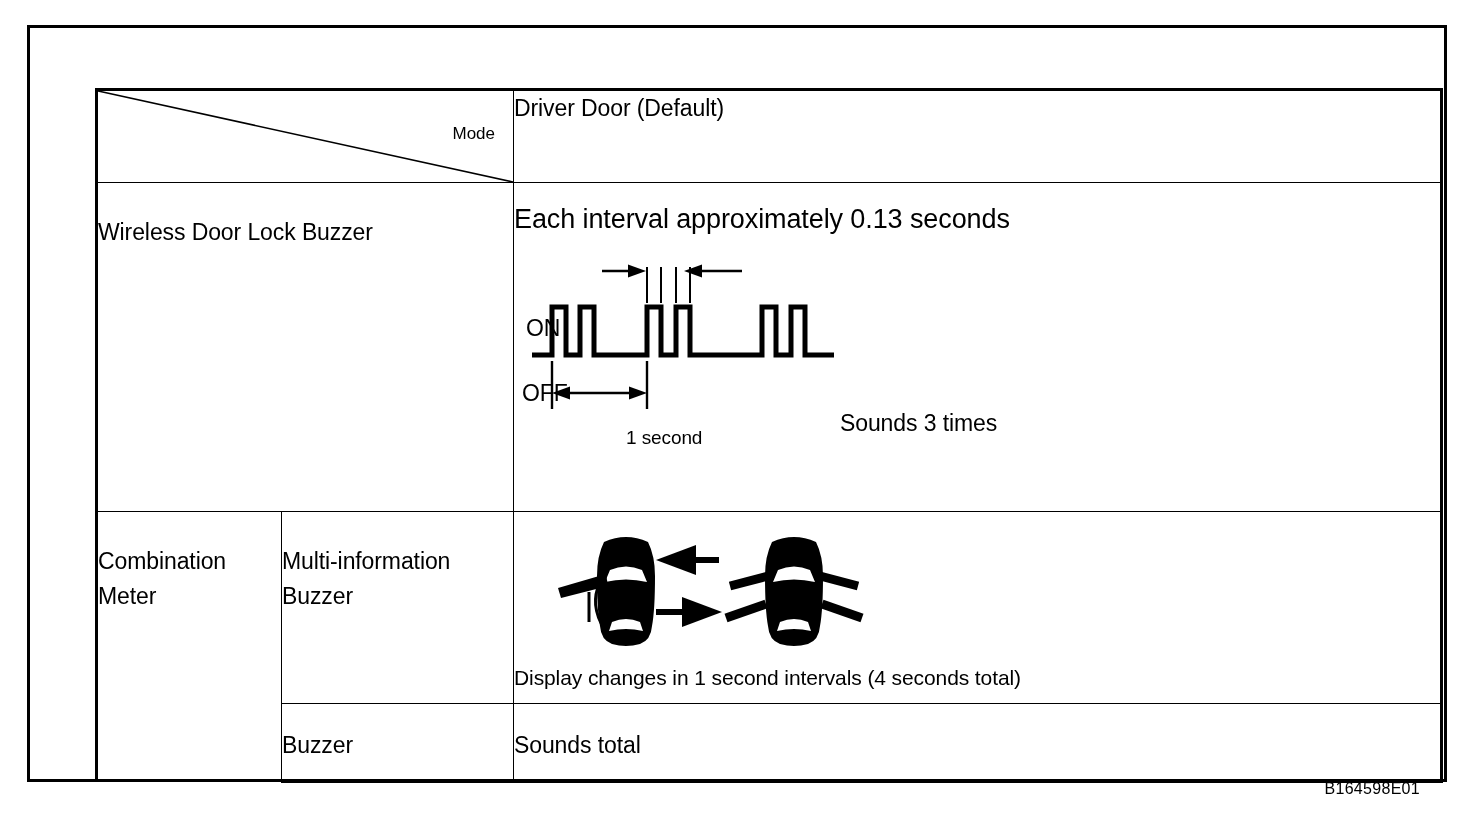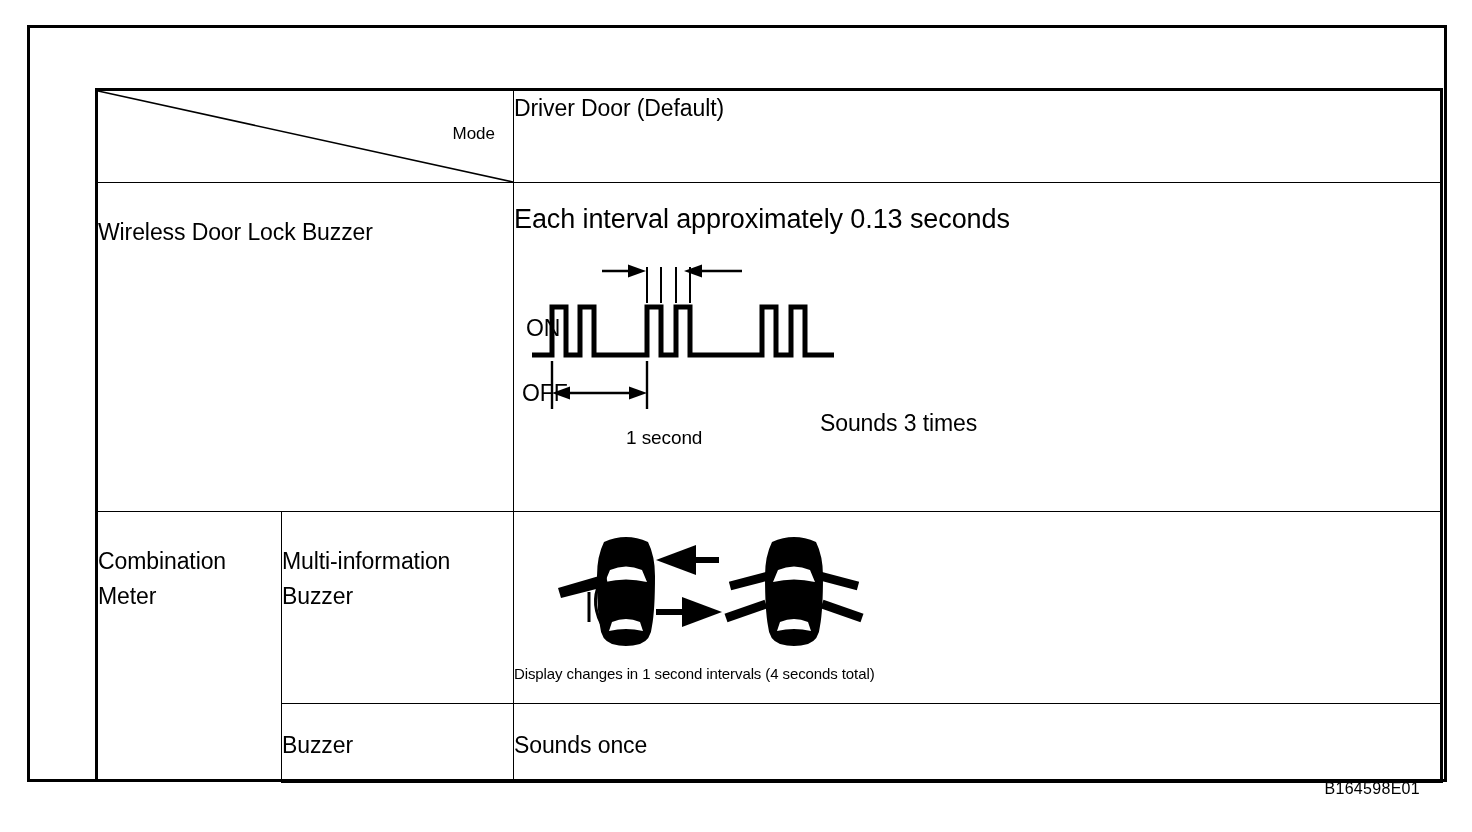--- a/index.html
+++ b/index.html
@@ -93,35 +93,35 @@
   .lbl-on  { left: 12px;  top: 60px; }
   .lbl-off { left: 8px;  top: 125px; }
   .lbl-sec {
     position: absolute;
     left: 112px;
     top: 172px;
     font-size: 19px;
   }
   .lbl-sounds {
     position: absolute;
-    left: 306px;
+    left: 326px;
     top: 155px;
     font-size: 23px;
   }
 
   
   .car-block {
     position: relative;
     height: 120px;
     margin: 6px 0 12px 20px;
   }
   .car-svg { display: block; }
 
   .note-line {
-    font-size: 15px;
+    font-size: 21px;
     letter-spacing: -0.1px;
   }
 
   
   #ref-code {
     position: absolute;
     right: 24px;
     top: 752px;
     font-size: 16px;
     font-family: "Liberation Sans", sans-serif;
@@ -285,21 +285,21 @@
 
           <div class="note-line">Display changes in 1 second intervals (4 seconds total)</div>
         </td>
       </tr>
 
       <tr>
         <td class="cell-pad outer-edge-b" style="height:78px; padding-top:24px">
           <span>Buzzer</span>
         </td>
         <td class="cell-pad outer-edge-r outer-edge-b" style="padding-top:24px">
-          <span>Sounds once</span>
+          <span>Sounds total</span>
         </td>
       </tr>
 
     </tbody>
   </table>
 
   <div id="ref-code">B164598E01</div>
 
 </div>
 

